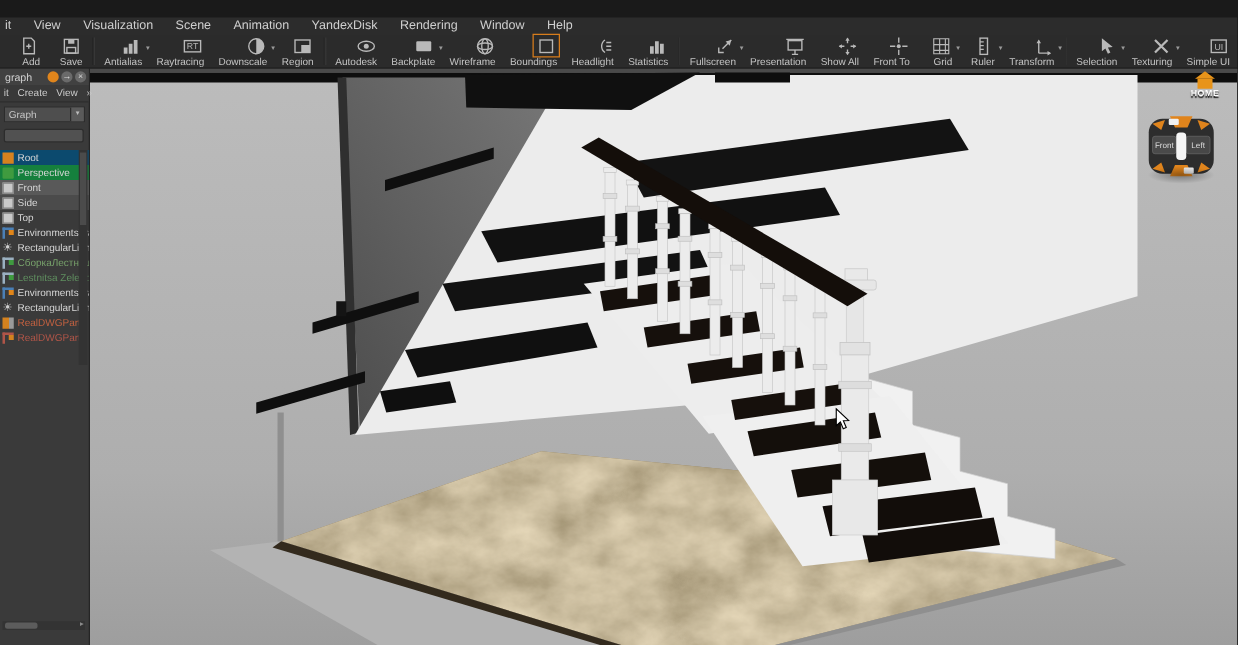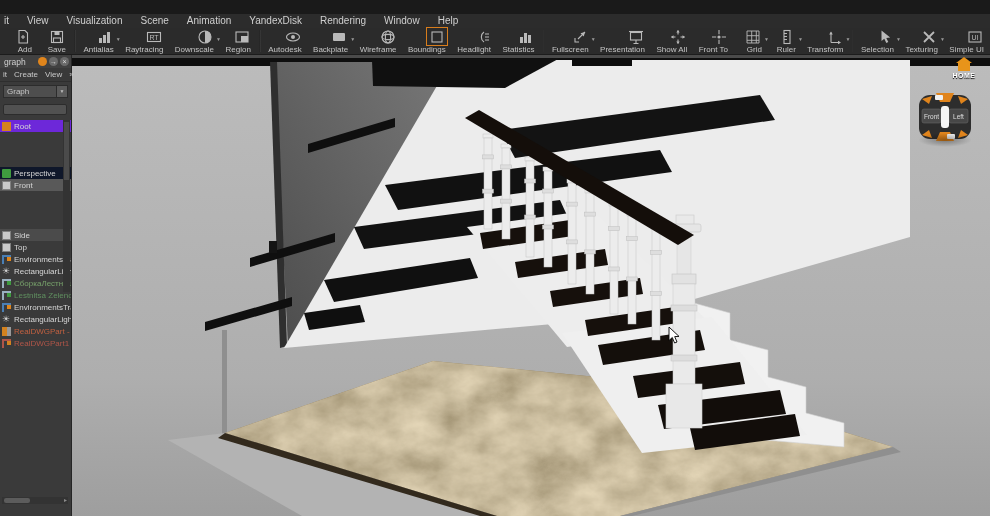--- a/index.html
+++ b/index.html
@@ -53,24 +53,24 @@
   .panel-dd-arrow { width:11px; height:11px; background:#5a5a5a; color:#bdbdbd; font-size:5px;
                     text-align:center; line-height:11px; border-left:1px solid #2c2c2c; }
   .panel-search { margin:3px 3px 0 3px; height:11px; background:#515151; border:1px solid #2c2c2c;
                   border-radius:2px; width:64px; color:#ddd; font-size:8px; padding:0 2px; }
   .tree { margin-top:4px; position:relative; }
   .tree-row { height:12px; display:flex; align-items:center; padding-left:2px;
               white-space:nowrap; overflow:hidden; }
   .tree-ico { width:9px; height:9px; margin-right:3px; flex:none; position:relative;
               font-size:9px; line-height:9px; }
   .tree-label { font-size:8px; color:#d6d6d6; }
-  .row-selected-root { background:#6d28d9;text-align:center; }
-  .row-hl-strong { background:#0f172a;margin-top:35px; }
+  .row-selected-root { background:#0c4a6e;text-align:center; }
+  .row-hl-strong { background:#15803d; }
   .row-hl-med { background:#595959; }
-  .row-hl-soft { background:#4b4b4b;margin-top:38px; }
+  .row-hl-soft { background:#4b4b4b; }
   .txt-green { color:#76a06a; }
   .txt-green-dark { color:#5f8f5f; }
   .txt-orange-red { color:#c06040; }
   .txt-red { color:#b05548; }
   .ico-root { background:#d4821f; }
   .ico-cam-persp { background:#3f9b3f; border-radius:1px; }
   .ico-cam-ortho { background:#c9c9c9; border:1px solid #808080; }
   .ico-env { border-left:2px solid #4a7fb5; border-top:2px solid #4a7fb5;
              background:linear-gradient(#e08519,#e08519) right 0 top 0/4px 4px no-repeat; }
   .ico-light { color:#cfcfcf; }

